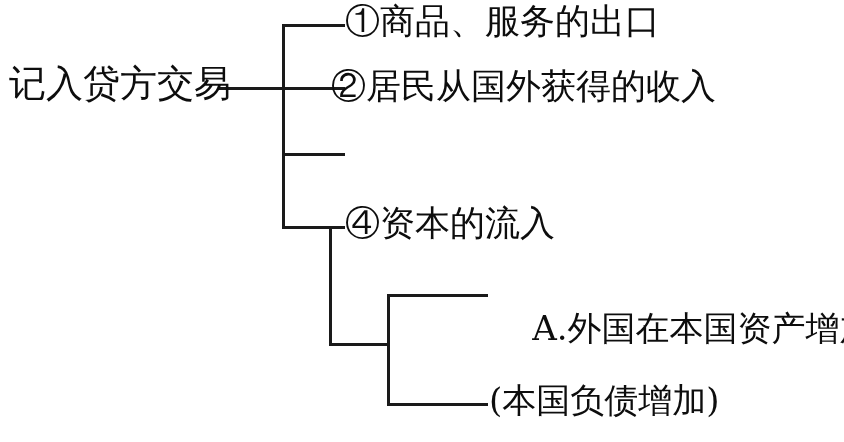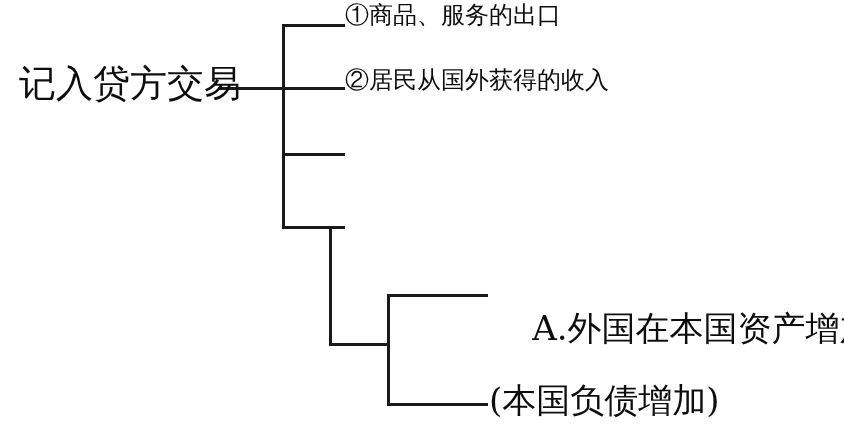--- a/index.html
+++ b/index.html
@@ -34,27 +34,26 @@
     position: absolute;
     white-space: pre;
     line-height: 1.06;
     letter-spacing: 0px;
     font-weight: 400;
   }
   .root-label {
     left: 9px;
     top: 64px;
     font-size: 37px;
-    margin-left: 10px;
   }
   .item {
-    font-size: 24px;
+    font-size: 35px;
   }
   .item-1 { left: 345px; top: 3px; }
-  .item-2 { left: 345px; top: 68px; }
+  .item-2 { left: 331px; top: 68px; }
   .item-3 { left: 345px; top: 135px; }
   .item-4 { left: 345px; top: 205px; }
   .sub {
     font-size: 34px;
   }
   .sub-a { left: 489px; top: 274px; }
   .sub-b { left: 489px; top: 382px; }
   .sub-a .line2 { display: block; }
 </style>
 </head>
@@ -85,20 +84,21 @@
     <line x1="387" y1="404.5" x2="488" y2="404.5"></line>
   </svg>
 
   <div class="node root-label">记入贷方交易</div>
 
   <div class="node item item-1">①商品、服务的出口</div>
 
   <div class="node item item-2">②居民从国外获得的收入</div>
 
 
+  <div class="node item item-4">④资本的流入</div>
 
   <div class="node sub sub-a">
     <span class="line1">A.外国在本国资产增加</span>
     <span class="line2">(本国负债增加)</span>
   </div>
 
 
 </div>
 
 </body></html>

